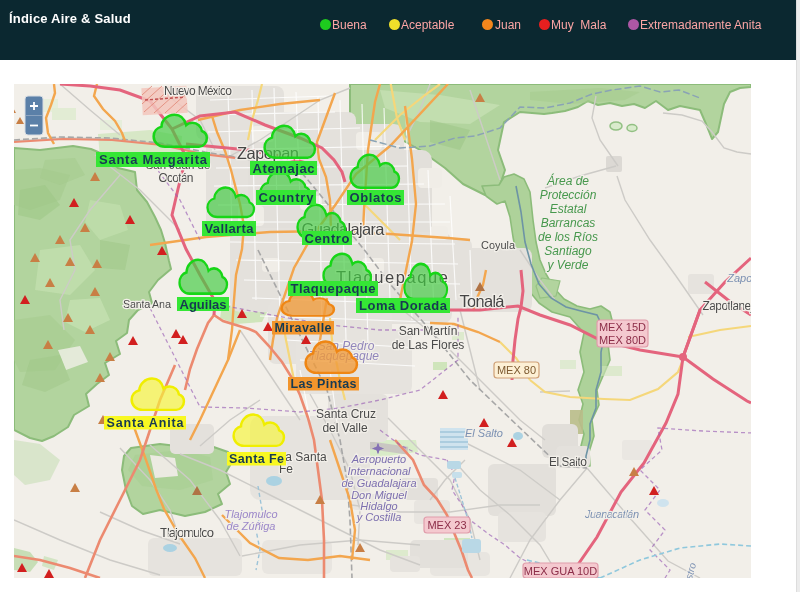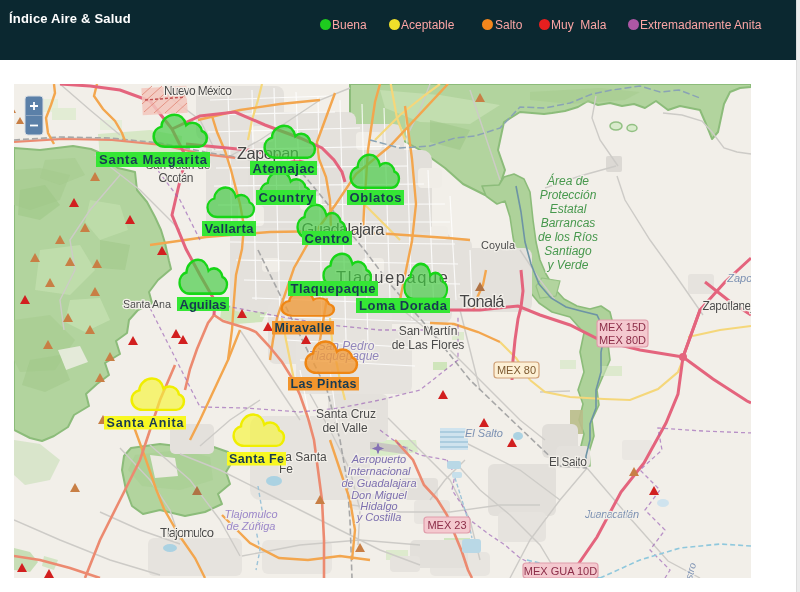--- a/index.html
+++ b/index.html
@@ -13,21 +13,21 @@
 </style>
 </head>
 <body>
 <div id="header">
   <div id="title">Índice Aire &amp; Salud</div>
   <div class="dot" style="left:320px;background:#1ecc1e"></div>
     <div class="lg" style="left:332px">Buena</div>
   <div class="dot" style="left:389px;background:#efdf2a"></div>
     <div class="lg" style="left:401px">Aceptable</div>
   <div class="dot" style="left:482px;background:#f3861c"></div>
-    <div class="lg" style="left:495px">Salto</div>
+    <div class="lg" style="left:495px">Juan</div>
   <div class="dot" style="left:539px;background:#e81f1f"></div>
     <div class="lg" style="left:551px">Muy&nbsp; Mala</div>
   <div class="dot" style="left:628px;background:#ad57a5"></div>
     <div class="lg" style="left:640px">Extremadamente Anita</div>
 </div>
 <div id="map">
 <svg width="737" height="494" viewBox="14 84 737 494">
 
 <rect x="14" y="84" width="737" height="494" fill="#f2efe9"></rect>
 

